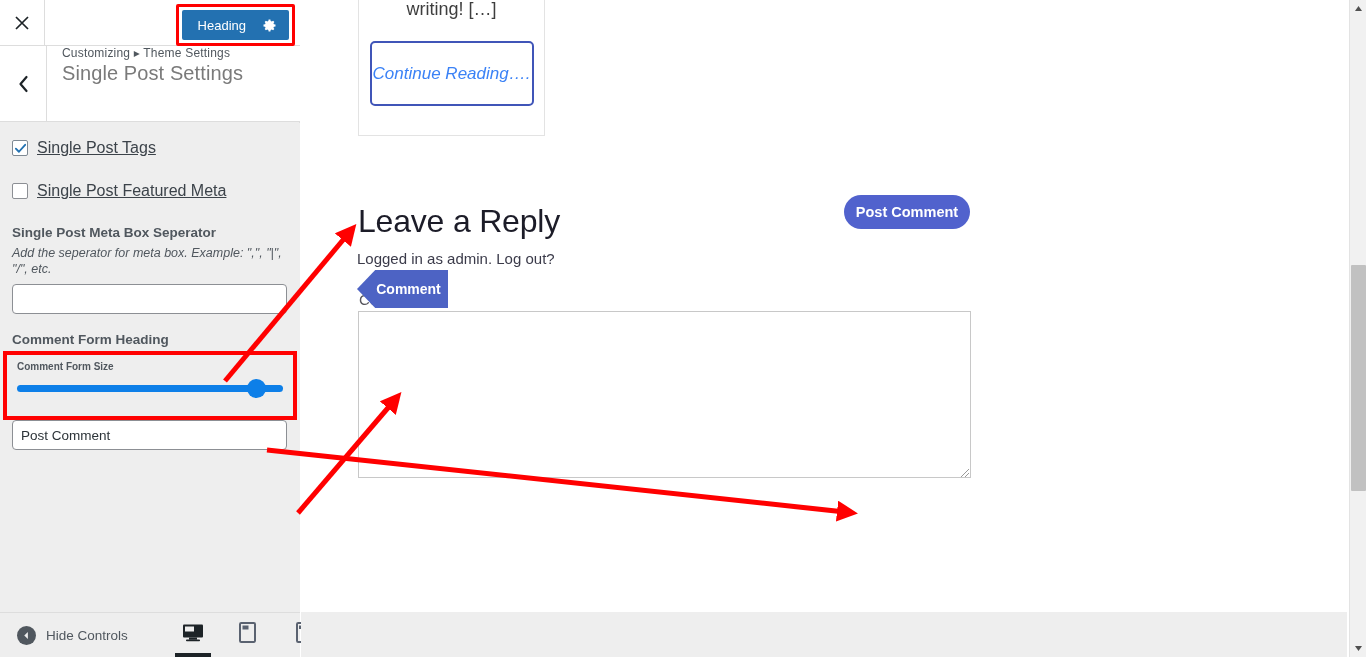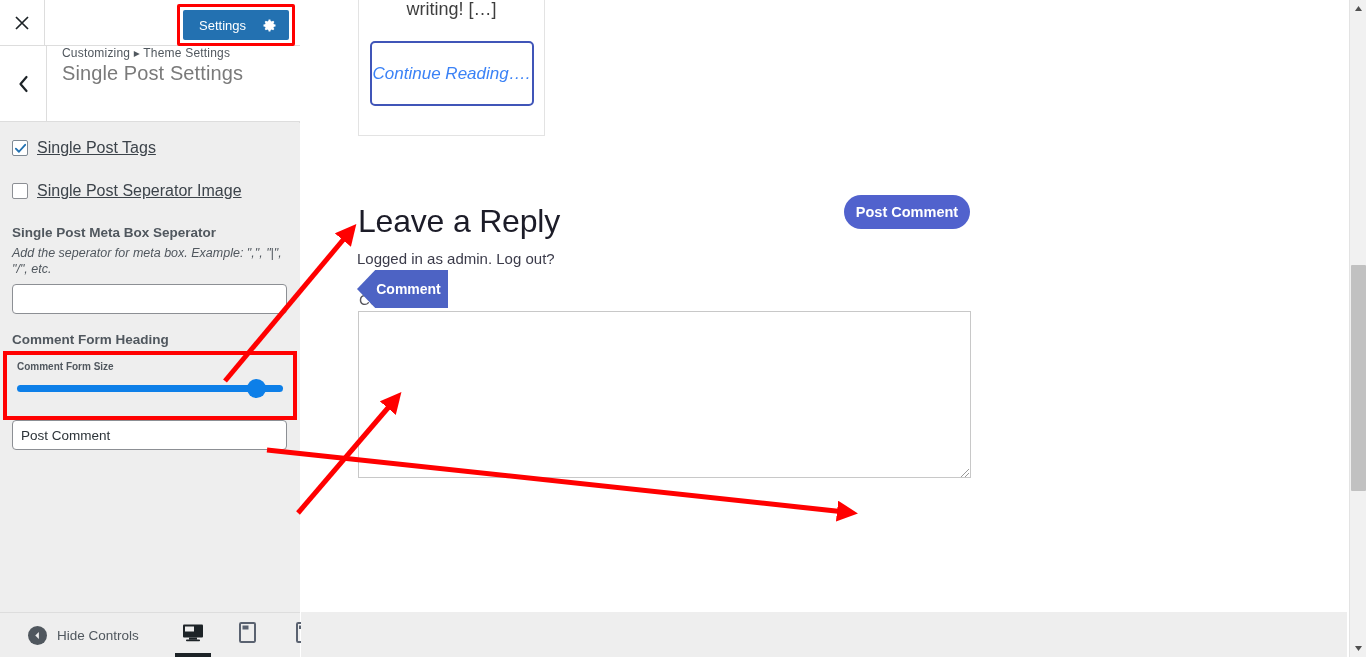--- a/index.html
+++ b/index.html
@@ -131,21 +131,21 @@
     background: #0d7fe8; cursor: pointer;
   }
 
   #sidebar-footer {
     position: absolute; left: 0; bottom: 0;
     width: 300px; height: 45px;
     background: #eeeeee;
     border-top: 1px solid #ddd;
     display: flex; align-items: center;
   }
-  #hide-controls { display: flex; align-items: center; gap: 10px; padding-left: 28px; cursor: pointer; }
+  #hide-controls { display: flex; align-items: center; gap: 10px; padding-left: 17px; cursor: pointer; }
   #hide-controls .arrow-circle {
     width: 19px; height: 19px; border-radius: 50%;
     background: #50575e; display: flex; align-items: center; justify-content: center;
   }
   #hide-controls-label { font-size: 13.5px; color: #50575e; }
   #device-btns { position: absolute; left: 178px; bottom: 0; height: 45px; display: flex; align-items: center; gap: 24px; }
   .device-btn { position: relative; width: 30px; height: 45px; display:flex; align-items:center; justify-content:center; cursor: pointer; }
   .device-btn .bar { position: absolute; bottom: 0; left: -3px; width: 36px; height: 4px; background: #1d2327; display: none; }
   .device-btn.active .bar { display: block; }
 
@@ -253,21 +253,21 @@
   <div id="sidebar">
 
     <div id="sidebar-header">
       <div id="close-btn">
         <svg width="16" height="16" viewBox="0 0 16 16">
           <path d="M2 2 L14 14 M14 2 L2 14" stroke="#1d2327" stroke-width="1.7" fill="none"></path>
         </svg>
       </div>
       <div id="publish-wrap">
         <button id="publish-btn">
-          <span>Settings</span>
+          <span>Heading</span>
           <span id="gear-icon">
             <svg width="15" height="15" viewBox="0 0 20 20">
               <path fill="#ffffff" d="M10 6.5a3.5 3.5 0 1 0 0 7 3.5 3.5 0 0 0 0-7zm0 5.5a2 2 0 1 1 0-4 2 2 0 0 1 0 4z"></path>
               <path fill="#ffffff" d="M18 11.2v-2.4l-2.1-.35a6 6 0 0 0-.62-1.5l1.24-1.74-1.7-1.7-1.74 1.24a6 6 0 0 0-1.5-.62L11.2 2H8.8l-.35 2.13a6 6 0 0 0-1.5.62L5.21 3.51l-1.7 1.7 1.24 1.74a6 6 0 0 0-.62 1.5L2 8.8v2.4l2.13.35a6 6 0 0 0 .62 1.5l-1.24 1.74 1.7 1.7 1.74-1.24a6 6 0 0 0 1.5.62L8.8 18h2.4l.35-2.13a6 6 0 0 0 1.5-.62l1.74 1.24 1.7-1.7-1.24-1.74a6 6 0 0 0 .62-1.5L18 11.2z"></path>
             </svg>
           </span>
         </button>
       </div>
     </div>
 
@@ -289,21 +289,21 @@
         <div class="cb checked">
           <svg width="13" height="13" viewBox="0 0 14 14">
             <path d="M2 7.2 L5.3 10.5 L12 3" stroke="#2271b1" stroke-width="2" fill="none" stroke-linecap="round" stroke-linejoin="round"></path>
           </svg>
         </div>
         <div class="cb-label">Single Post Tags</div>
       </div>
 
       <div class="checkbox-row">
         <div class="cb"></div>
-        <div class="cb-label">Single Post Seperator Image</div>
+        <div class="cb-label">Single Post Featured Meta</div>
       </div>
 
       <div class="ctrl">
         <label class="ctrl-label">Single Post Meta Box Seperator</label>
         <div class="ctrl-desc">Add the seperator for meta box. Example: ",", "|", "/", etc.</div>
         <input class="text-input" type="text" value="" style="">
       </div>
 
       <div class="ctrl">
         <label class="ctrl-label">Comment Form Heading</label>

